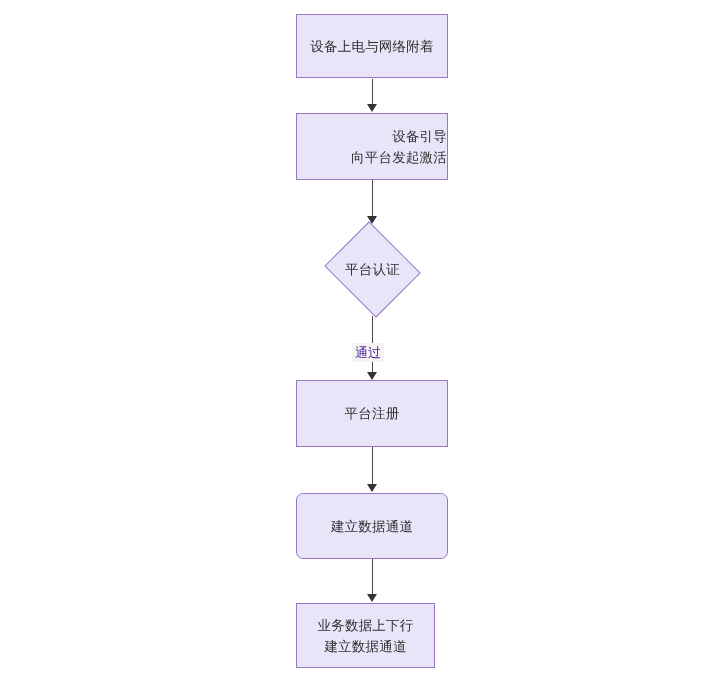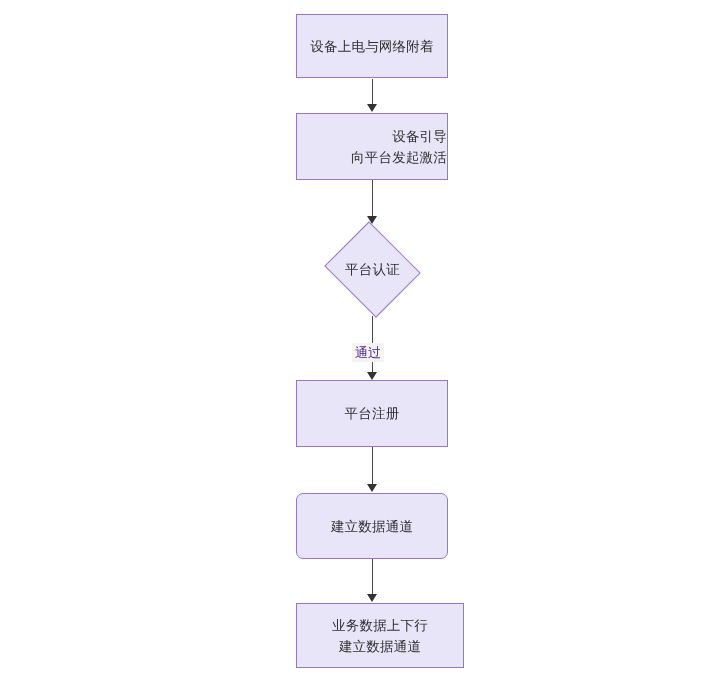--- a/index.html
+++ b/index.html
@@ -122,18 +122,18 @@
   <div class="connector" style="left:371.5px; top:447px; height:38px;"></div>
   <div class="arrowhead" style="left:367px; top:484px;"></div>
 
   <div class="node" style="left:296px; top:493px; width:152px; height:66px;border-radius:7px;">
     <span class="line">建立数据通道</span>
   </div>
 
   <div class="connector" style="left:371.5px; top:559px; height:38px;"></div>
   <div class="arrowhead" style="left:367px; top:594px;"></div>
 
-  <div class="node" style="left:296px; top:603px; width:168px; height:65px;">
+  <div class="node" style="left:296px; top:603px; width:139px; height:65px;">
     <span class="line">业务数据上下行</span>
     <span class="line">建立数据通道</span>
   </div>
 
 </div>
 
 </body></html>

